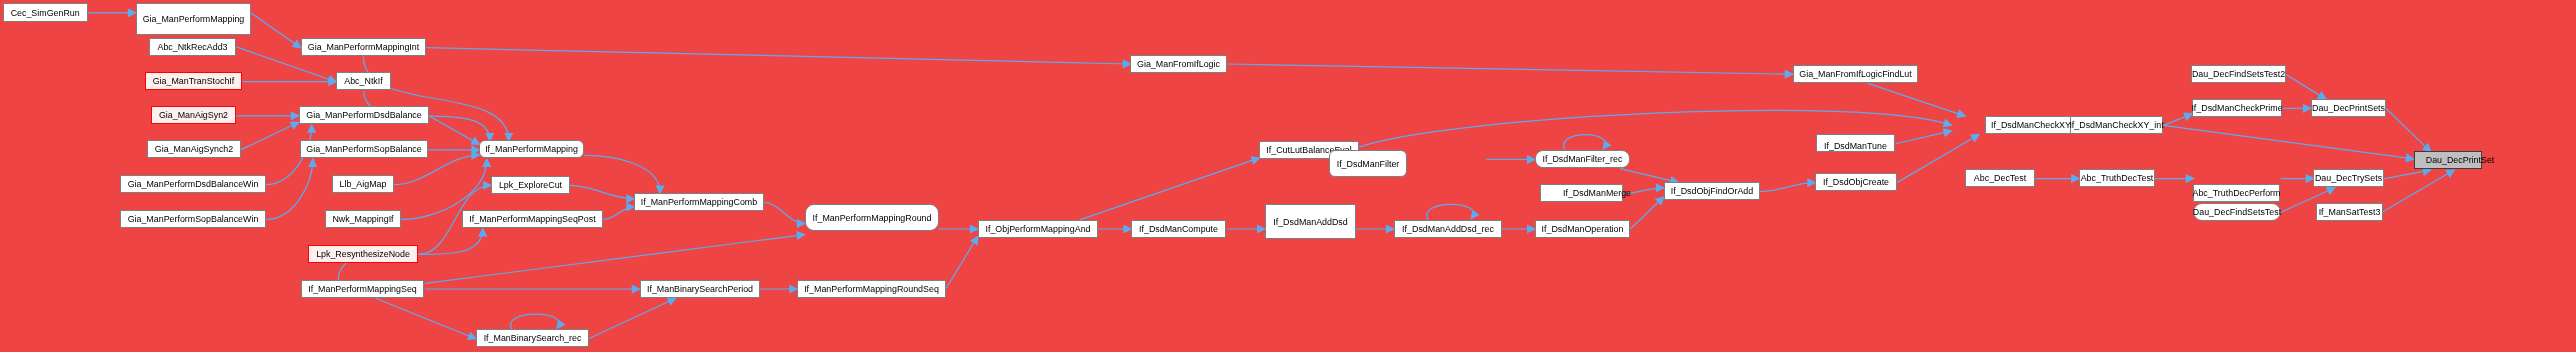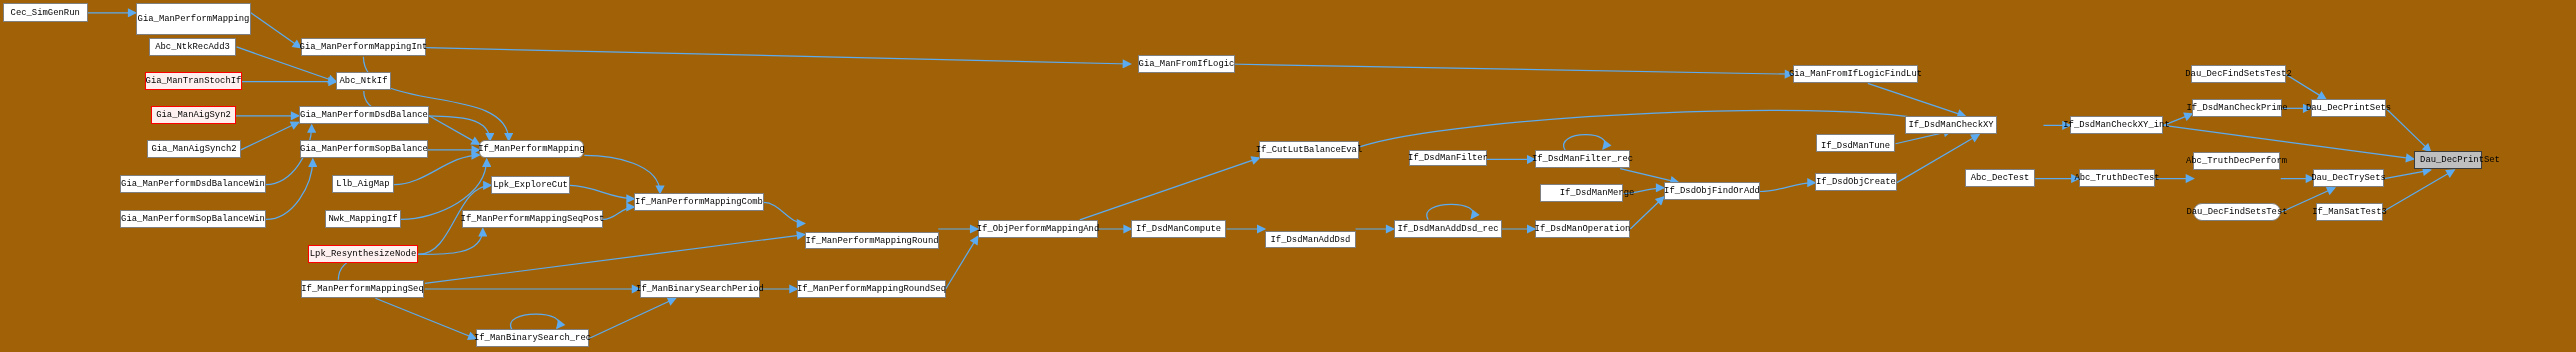--- a/index.html
+++ b/index.html
@@ -1,20 +1,20 @@
 <!DOCTYPE html>
 <html style="font-size:11px"><head>
 <meta charset="utf-8">
 <style>
   html,body{margin:0;padding:0;background:#000;}
   .canvas{
     position:relative;
     width:2576px;height:353px;
-    background:#a16207;
-    font-family:Liberation Mono, monospace;
+    background:#ef4444;
+    font-family:Liberation Sans, sans-serif;
     overflow:hidden;
   }
   .canvas svg{position:absolute;left:0;top:0;}
   .node{
     position:absolute;
     box-sizing:border-box;
     background:#fff;
     border:0.7px solid #7f7f7f;
     color:#000;
     font-size:8.9px;
@@ -162,69 +162,69 @@
       </div>
       <div class="node" style="left: 634px; top: 193px; width: 130px; height: 18.4px; justify-content: center;">
         <span>If_ManPerformMappingComb</span>
       </div>
       <div class="node" style="left: 640px; top: 280px; width: 120px; height: 18.4px;">
         <span>If_ManBinarySearchPeriod</span>
       </div>
       <div class="node" style="left: 476px; top: 329px; width: 113px; height: 18.4px;">
         <span>If_ManBinarySearch_rec</span>
       </div>
-      <div class="node" style="left: 805px; top: 232px; width: 134px; height: 17px;">
+      <div class="node" style="left: 805px; top: 204px; width: 134px; height: 27px; border-radius: 9px;">
         <span>If_ManPerformMappingRound</span>
       </div>
       <div class="node" style="left: 797px; top: 280px; width: 149px; height: 18.4px;">
         <span>If_ManPerformMappingRoundSeq</span>
       </div>
       <div class="node" style="left: 978px; top: 220px; width: 120px; height: 18.4px;">
         <span>If_ObjPerformMappingAnd</span>
       </div>
       <div class="node" style="left: 1131px; top: 220px; width: 95px; height: 18.4px;">
         <span>If_DsdManCompute</span>
       </div>
-      <div class="node" style="left: 1265px; top: 231px; width: 91px; height: 17px;">
+      <div class="node" style="left: 1265px; top: 204px; width: 91px; height: 35px;">
         <span>If_DsdManAddDsd</span>
       </div>
       <div class="node" style="left: 1394px; top: 220px; width: 108px; height: 18.4px;">
         <span>If_DsdManAddDsd_rec</span>
       </div>
       <div class="node" style="left: 1535px; top: 220px; width: 95px; height: 18.4px;">
         <span>If_DsdManOperation</span>
       </div>
       <div class="node" style="left: 1540px; top: 184px; width: 83px; height: 18.4px; padding-left: 31px;">
         <span>If_DsdManMerge</span>
       </div>
       <div class="node" style="left: 1259px; top: 141px; width: 100px; height: 18.4px;">
         <span>If_CutLutBalanceEval</span>
       </div>
-      <div class="node" style="left: 1409px; top: 150px; width: 78px; height: 16px;">
+      <div class="node" style="left: 1329px; top: 150px; width: 78px; height: 27px; border-radius: 6px;">
         <span>If_DsdManFilter</span>
       </div>
-      <div class="node" style="left: 1535px; top: 150px; width: 95px; height: 18.4px;">
+      <div class="node" style="left: 1535px; top: 150px; width: 95px; height: 18.4px; border-radius: 8px;">
         <span>If_DsdManFilter_rec</span>
       </div>
       <div class="node" style="left: 1664px; top: 182px; width: 96px; height: 18.4px;">
         <span>If_DsdObjFindOrAdd</span>
       </div>
       <div class="node" style="left: 1815px; top: 173px; width: 82px; height: 18.4px;">
         <span>If_DsdObjCreate</span>
       </div>
       <div class="node" style="left: 1816px; top: 134px; width: 79px; height: 18.4px; align-items: flex-end;">
         <span>If_DsdManTune</span>
       </div>
-      <div class="node" style="left: 1130px; top: 55px; width: 97px; height: 18.4px; margin-left: 8px;">
+      <div class="node" style="left: 1130px; top: 55px; width: 97px; height: 18.4px;">
         <span>Gia_ManFromIfLogic</span>
       </div>
       <div class="node" style="left: 1793px; top: 65px; width: 125px; height: 18.4px;">
         <span>Gia_ManFromIfLogicFindLut</span>
       </div>
-      <div class="node" style="left: 1905px; top: 116px; width: 92px; height: 18.4px;">
+      <div class="node" style="left: 1985px; top: 116px; width: 92px; height: 18.4px;">
         <span>If_DsdManCheckXY</span>
       </div>
       <div class="node" style="left: 2070px; top: 116px; width: 93px; height: 18.4px;">
         <span>If_DsdManCheckXY_int</span>
       </div>
       <div class="node" style="left: 2192px; top: 99px; width: 90px; height: 18.4px;">
         <span>If_DsdManCheckPrime</span>
       </div>
       <div class="node" style="left: 2191px; top: 65px; width: 95px; height: 18.4px;">
         <span>Dau_DecFindSetsTest2</span>
@@ -234,21 +234,21 @@
       </div>
       <div class="node current" style="left: 2414px; top: 151px; width: 68px; height: 18.4px; padding-left: 24px;">
         <span>Dau_DecPrintSet</span>
       </div>
       <div class="node" style="left: 1965px; top: 169px; width: 70px; height: 18.4px;">
         <span>Abc_DecTest</span>
       </div>
       <div class="node" style="left: 2079px; top: 169px; width: 76px; height: 18.4px;">
         <span>Abc_TruthDecTest</span>
       </div>
-      <div class="node" style="left: 2193px; top: 152px; width: 87px; height: 18.4px;">
+      <div class="node" style="left: 2193px; top: 184px; width: 87px; height: 18.4px;">
         <span>Abc_TruthDecPerform</span>
       </div>
       <div class="node" style="left: 2313px; top: 169px; width: 71px; height: 18.4px;">
         <span>Dau_DecTrySets</span>
       </div>
       <div class="node" style="left: 2193px; top: 203px; width: 88px; height: 18.4px; border-radius: 9px;">
         <span>Dau_DecFindSetsTest</span>
       </div>
       <div class="node" style="left: 2316px; top: 203px; width: 67px; height: 18.4px;">
         <span>If_ManSatTest3</span>

